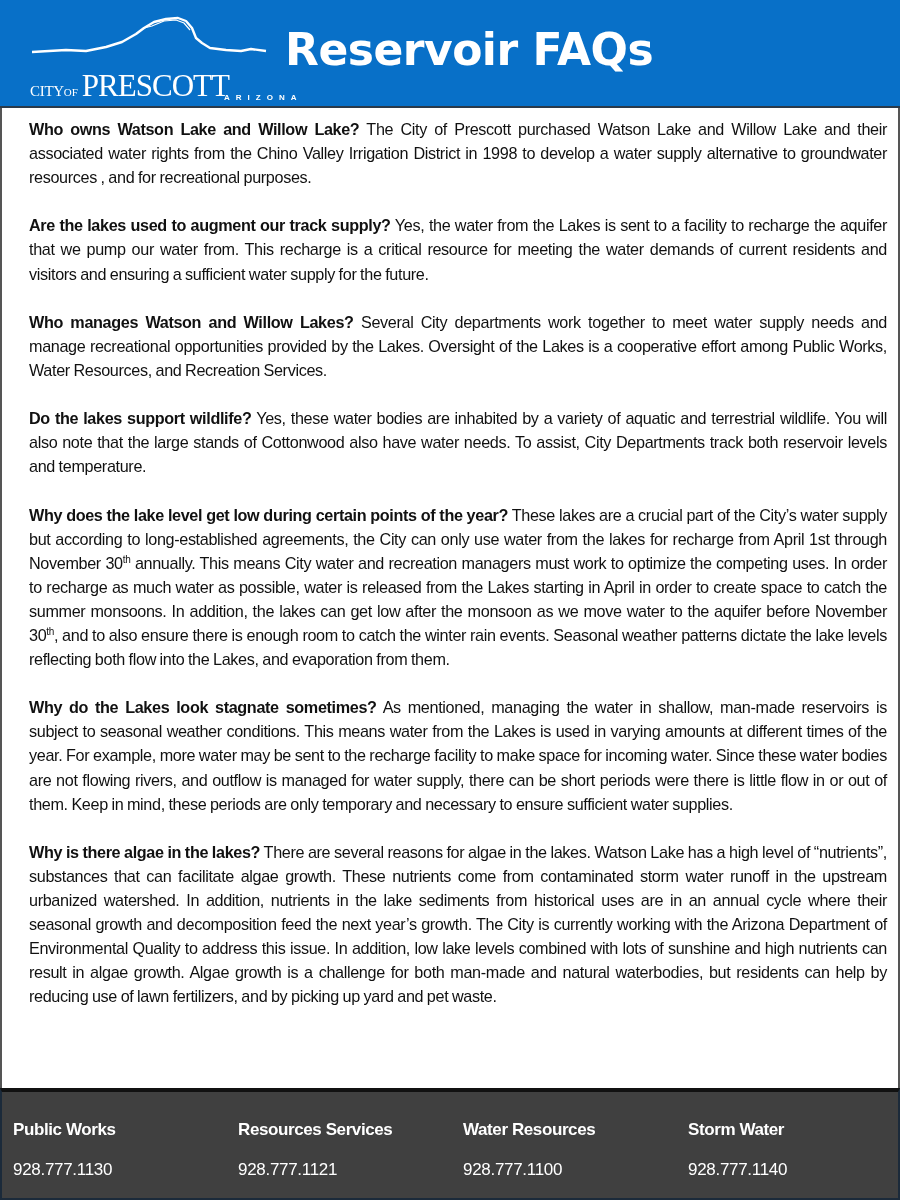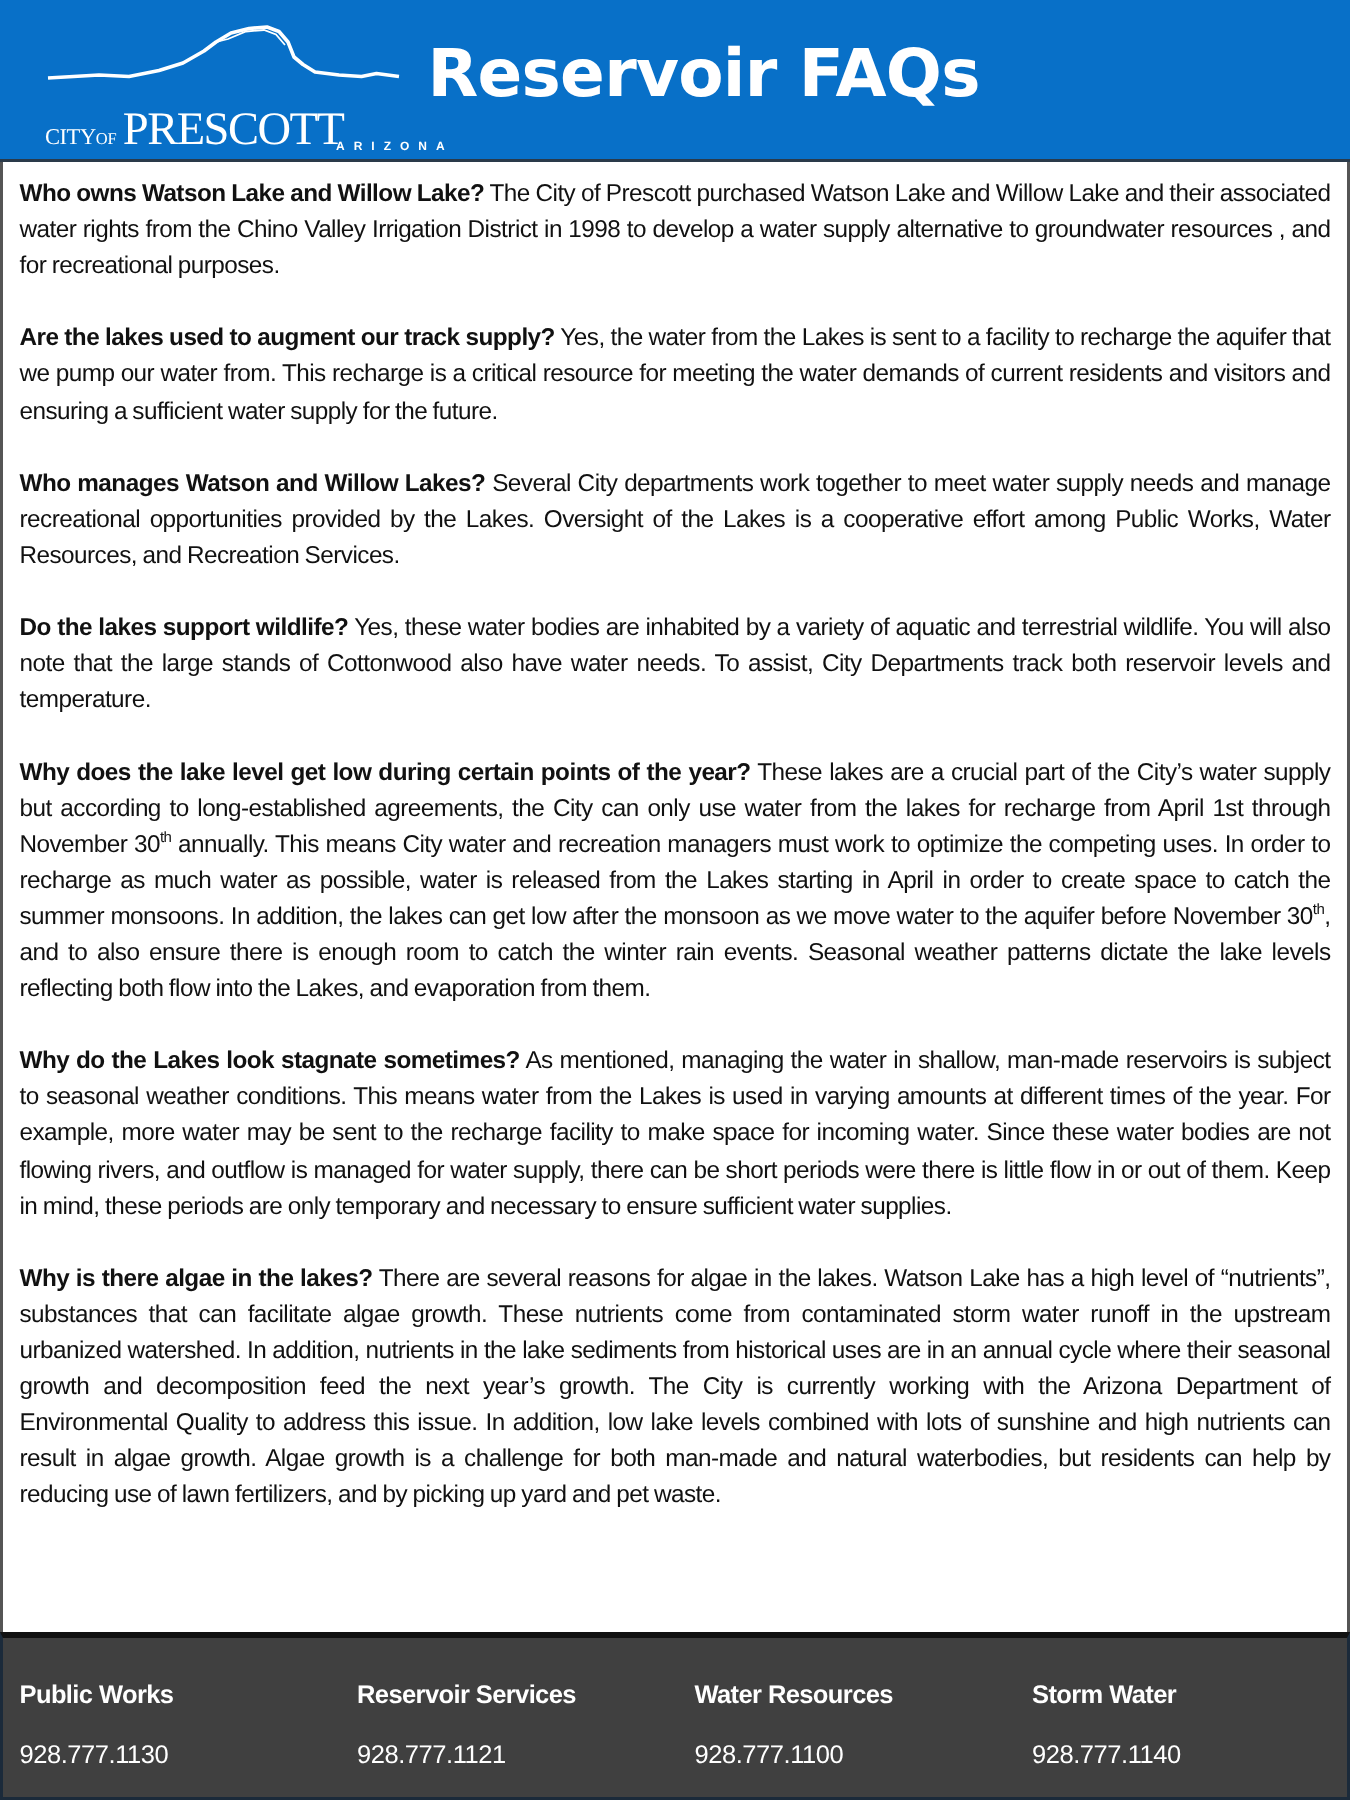--- a/index.html
+++ b/index.html
@@ -29,21 +29,21 @@
     .title {
       position: absolute; left: 285px; top: 24px; color: #fff;
       font-size: 44px; font-weight: bold; letter-spacing: -0.5px;
       font-family: "DejaVu Sans", sans-serif;
     }
 
     .content {
       position: absolute; left: 0; top: 108px; width: 900px; height: 980px;
       border-left: 2px solid #555; border-right: 2px solid #555;
       background: #fff;
-      padding: 9px 11px 0 11px;
+      padding: 9px 11px 0 27px;
     }
     .faq {
       font-size: 16.2px; line-height: 24.1px; text-align: justify;
       margin-bottom: 24.1px; color: #111;
       font-family: "Liberation Sans", sans-serif; letter-spacing: -0.35px;
       word-spacing: -0.5px;
     }
     .faq .q { font-weight: bold; }
     sup { font-size: 10px; line-height: 0; vertical-align: super; }
 
@@ -106,21 +106,21 @@
     <span class="q">Why is there algae in the lakes?</span><span> There are several reasons for algae in the lakes. Watson Lake has a high level of “nutrients”, substances that can facilitate algae growth. These nutrients come from contaminated storm water runoff in the upstream urbanized watershed. In addition, nutrients in the lake sediments from historical uses are in an annual cycle where their seasonal growth and decomposition feed the next year’s growth.  The City is currently working with the Arizona Department of Environmental Quality to address this issue. In addition, low lake levels combined with lots of sunshine and high nutrients can result in algae growth. Algae growth is a challenge for both man-made and natural waterbodies, but residents can help by reducing use of lawn fertilizers, and by picking up yard and pet waste.</span>
   </p>
 </div>
 
 <div class="footer">
   <div class="contact" style="left:0px;">
     <div class="contact-name">Public Works</div>
     <div class="contact-phone">928.777.1130</div>
   </div>
   <div class="contact" style="left:225px;">
-    <div class="contact-name">Reservoir Services</div>
+    <div class="contact-name">Resources Services</div>
     <div class="contact-phone">928.777.1121</div>
   </div>
   <div class="contact" style="left:450px;">
     <div class="contact-name">Water Resources</div>
     <div class="contact-phone">928.777.1100</div>
   </div>
   <div class="contact" style="left:675px;">
     <div class="contact-name">Storm Water</div>
     <div class="contact-phone">928.777.1140</div>
   </div>

